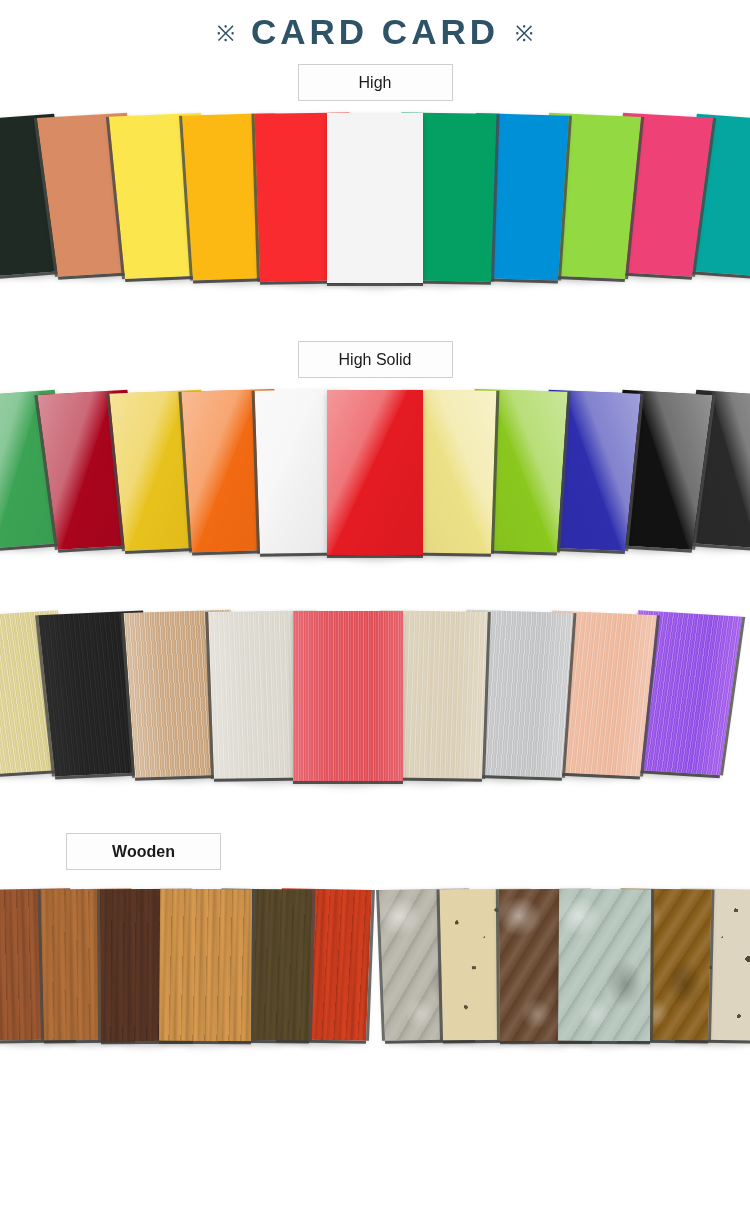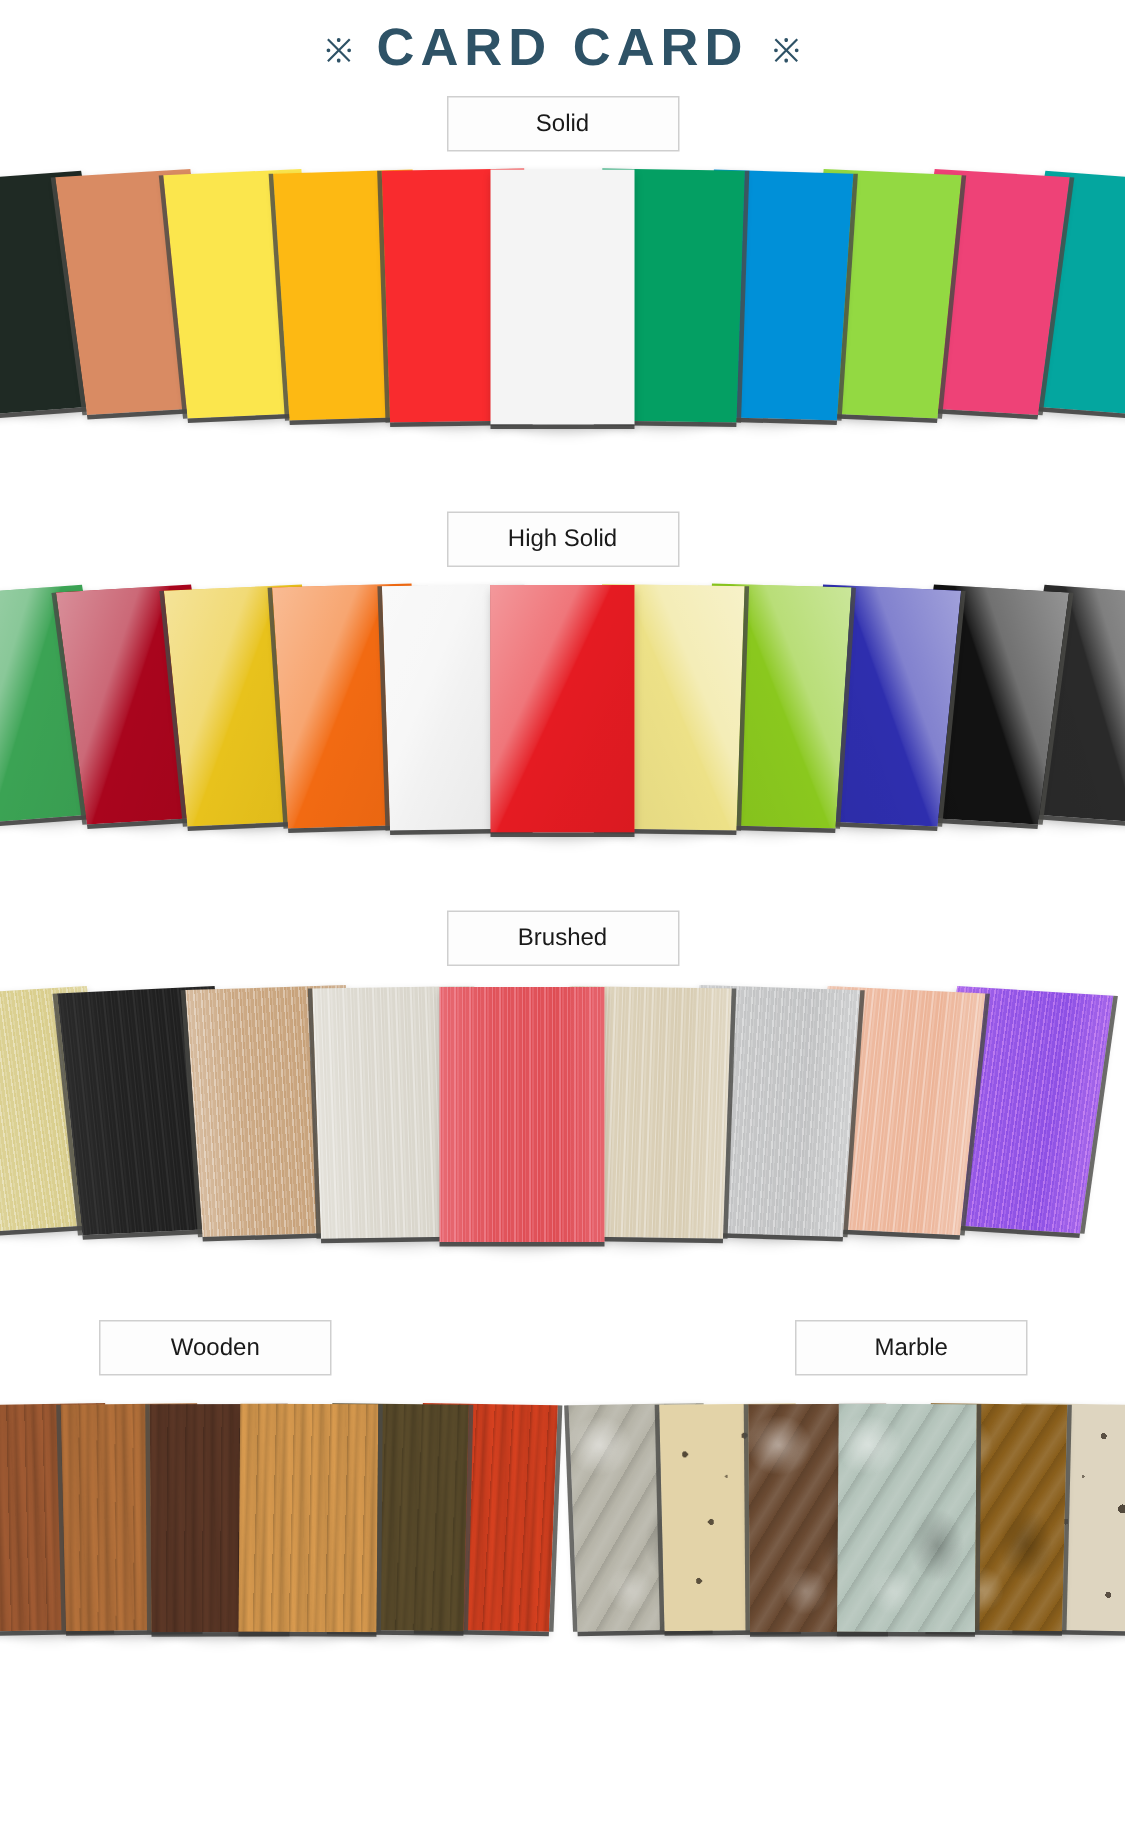--- a/index.html
+++ b/index.html
@@ -201,21 +201,21 @@
 </head>
 <body>
 
 <div class="title-bar">
   <span class="title-mark">※</span>
   <span class="title-text">CARD CARD</span>
   <span class="title-mark">※</span>
 </div>
 
 <div class="section" style="margin-top:12px;">
-  <div class="label-box label-center">Solid</div>
+  <div class="label-box label-center">High</div>
   <div class="stage" id="stage-solid" style="height:190px;margin-top:8px;">
       <div class="panel tilt-left" style="width: 88.5px; height: 157.5px; left: -9.25px; bottom: 27px; transform: rotate(-9.5deg) skewY(5.23deg); z-index: 40;">
         <div class="face " style="background: rgb(31, 42, 36);"></div>
         <div class="edge-bottom"></div>
       </div>
       <div class="ground" style="width: 81.42px; left: -5.71px; bottom: 15px; z-index: 1;"></div>
       <div class="panel tilt-left" style="width: 90px; height: 160px; left: 58px; bottom: 24.8px; transform: rotate(-7.6deg) skewY(4.18deg); z-index: 44;">
         <div class="face " style="background: rgb(217, 139, 99);"></div>
         <div class="edge-bottom"></div>
         <div class="edge-side"></div>
@@ -339,21 +339,20 @@
       <div class="ground" style="width: 83.168px; left: 605.416px; bottom: 12px; z-index: 1;"></div>
       <div class="panel tilt-right" style="width: 89px; height: 154px; left: 670.5px; bottom: 26px; transform: rotate(9.5deg) skewY(-5.23deg); z-index: 40;">
         <div class="face gloss-r" style="background: rgb(42, 42, 42);"></div>
         <div class="edge-bottom"></div>
       </div>
       <div class="ground" style="width: 81.88px; left: 674.06px; bottom: 14px; z-index: 1;"></div>
     </div>
 </div>
 
 <div class="section" style="margin-top:36px;">
-  <div class="label-box label-center">Brushed</div>
   <div class="stage" id="stage-brushed" style="height:190px;margin-top:10px;">
       <div class="panel tilt-left" style="width: 103.6px; height: 159.6px; left: -23.8px; bottom: 25.6px; transform: rotate(-8deg) skewY(4.4deg); z-index: 44;">
         <div class="face brush" style="background: rgb(222, 212, 154);"></div>
         <div class="edge-bottom"></div>
       </div>
       <div class="ground" style="width: 95.312px; left: -19.656px; bottom: 13.6px; z-index: 1;"></div>
       <div class="panel tilt-left" style="width: 105.2px; height: 162.2px; left: 55.4px; bottom: 23.2px; transform: rotate(-6deg) skewY(3.3deg); z-index: 48;">
         <div class="face brush" style="background: rgb(36, 36, 36);"></div>
         <div class="edge-bottom"></div>
         <div class="edge-side"></div>
@@ -396,27 +395,24 @@
       <div class="ground" style="width: 96.784px; left: 539.608px; bottom: 11.2px; z-index: 1;"></div>
       <div class="panel tilt-right" style="width: 103.6px; height: 159.6px; left: 616.2px; bottom: 25.6px; transform: rotate(8deg) skewY(-4.4deg); z-index: 44;">
         <div class="face brush" style="background: rgb(154, 92, 232);"></div>
         <div class="edge-bottom"></div>
         <div class="edge-side"></div>
       </div>
       <div class="ground" style="width: 95.312px; left: 620.344px; bottom: 13.6px; z-index: 1;"></div>
     </div>
 </div>
 
-<div class="section" style="margin-top:36px;">
+<div class="section" style="margin-top:36px;font-weight:bold;">
   <div style="display:flex;">
     <div style="width:375px;position:relative;">
       <div class="label-box" style="margin-left:66px;">Wooden</div>
-    </div>
-    <div style="width:375px;position:relative;">
-      <div class="label-box" style="margin-left:155px;">Marble</div>
     </div>
   </div>
   <div style="display:flex;margin-top:10px;">
     <div class="stage" id="stage-wooden" style="height:175px;width:375px;">
         <div class="panel tilt-left" style="width: 90px; height: 150.5px; left: -14px; bottom: 15.5px; transform: rotate(-2.25deg) skewY(1.24deg); z-index: 50;">
           <div class="face wood" style="background: rgb(160, 90, 50);"></div>
           <div class="edge-bottom"></div>
         </div>
         <div class="ground" style="width: 82.8px; left: -10.4px; bottom: 3.5px; z-index: 1;"></div>
         <div class="panel tilt-left" style="width: 90.8px; height: 151.1px; left: 43.6px; bottom: 14.9px; transform: rotate(-1.35deg) skewY(0.74deg); z-index: 54;">

